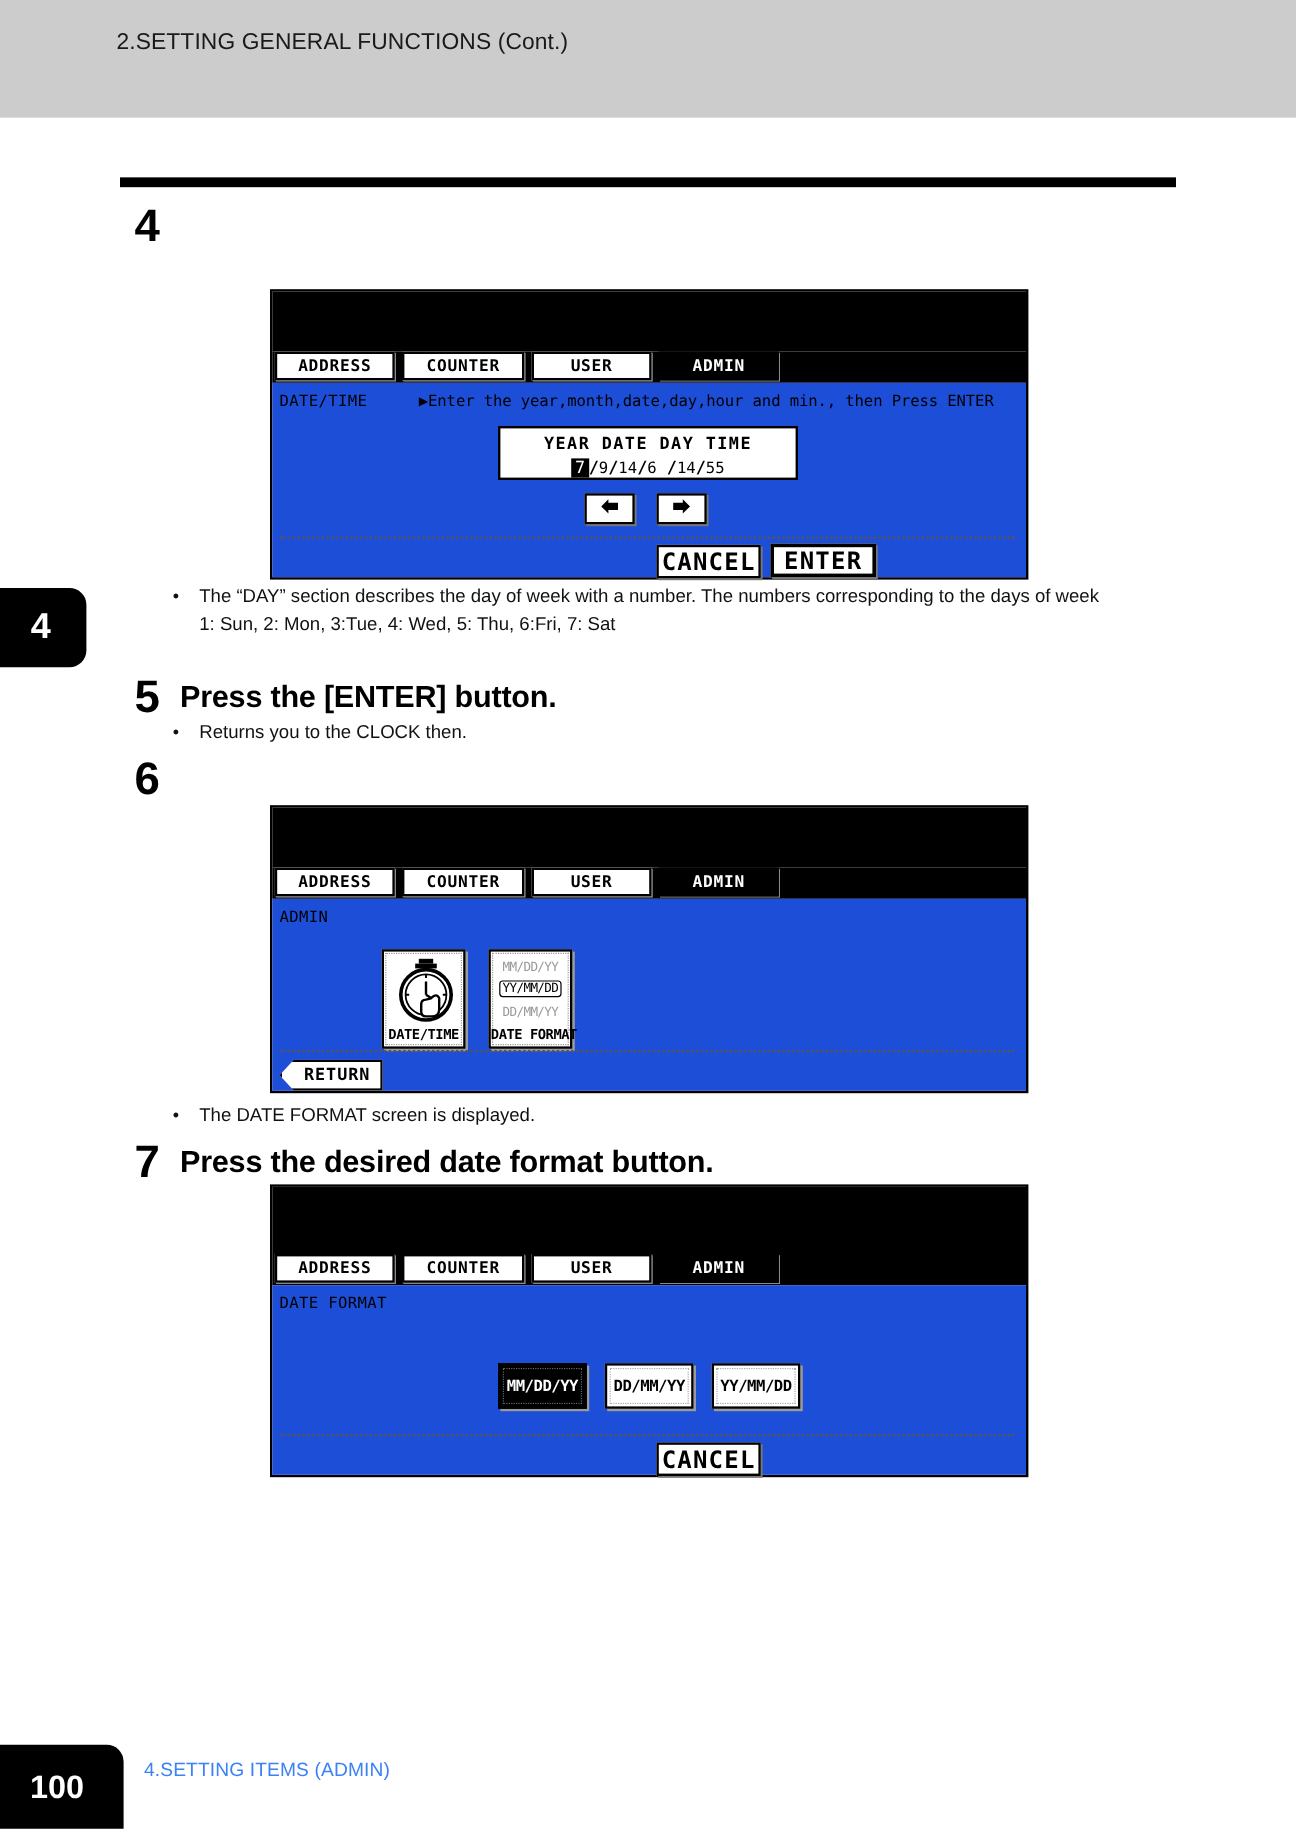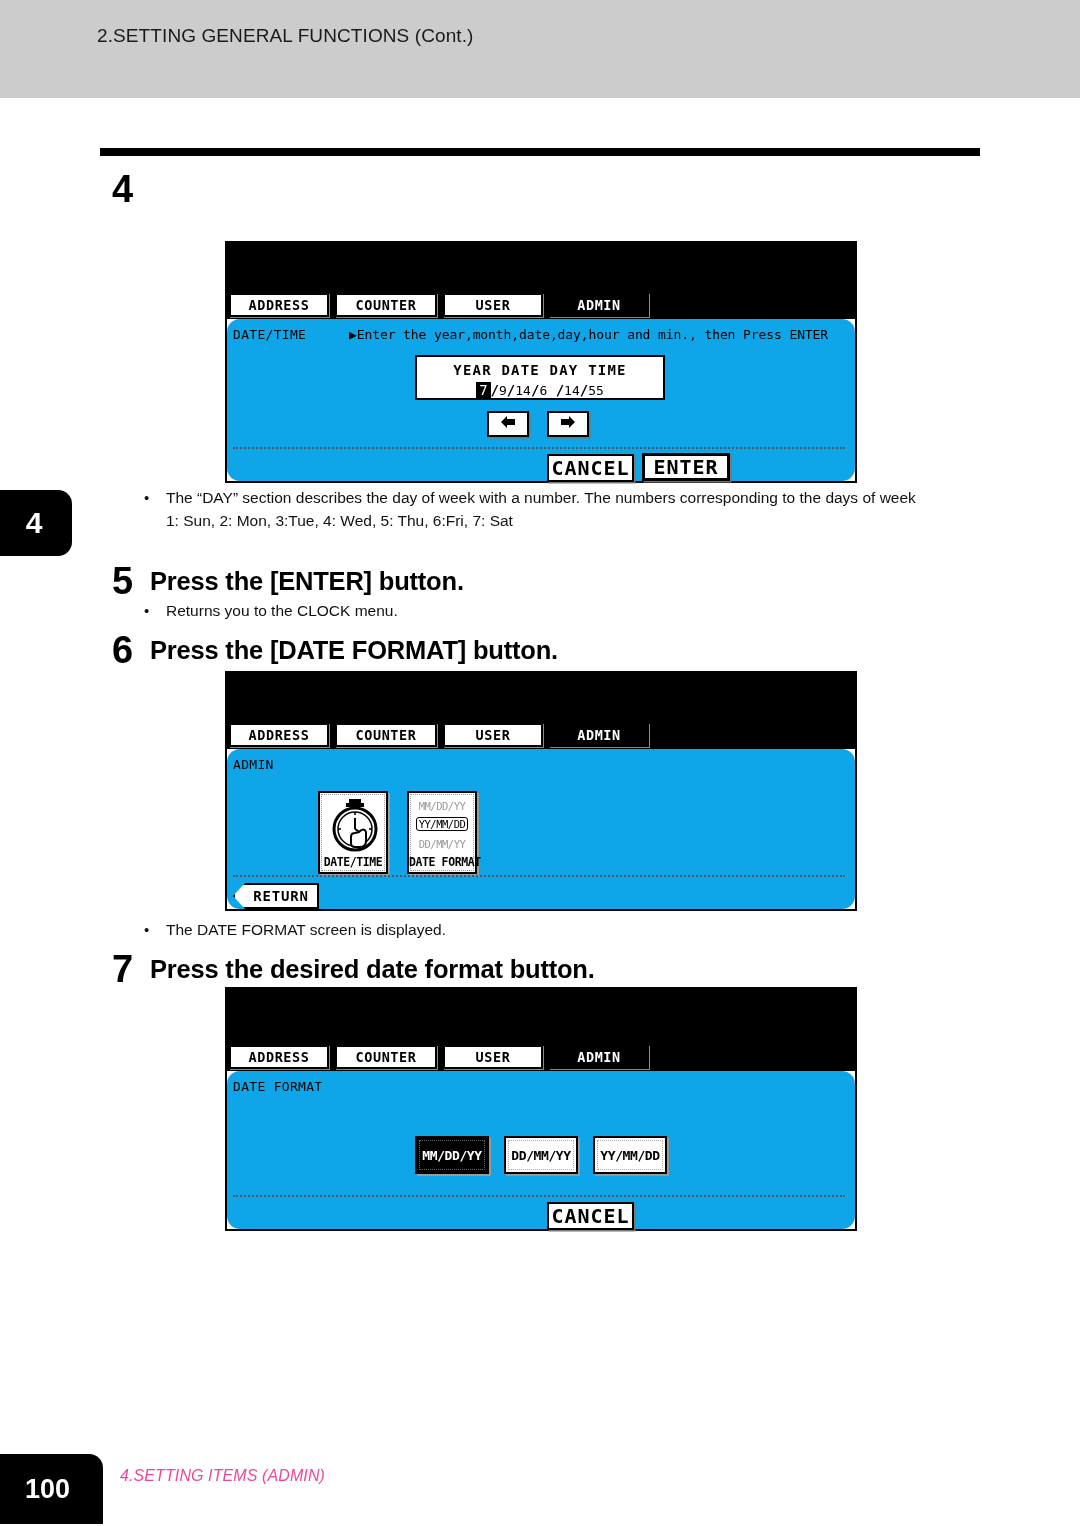--- a/index.html
+++ b/index.html
@@ -106,22 +106,21 @@
     background: #000;
     width: 100%;
   }
   .lcd-tabsrow {
     position: relative;
     height: 26px;
     background: #000;
   }
   .lcd-body {
     position: relative;
-    background: #0ea5e9;
-    border-radius: 13px;
+    background: #1d4ed8;
   }
 
   
   .tabbtn {
     position: absolute;
     top: 0;
     height: 24px;
     box-sizing: border-box;
     border: 2px solid #000;
     background: #fff;
@@ -353,23 +352,22 @@
     align-items: center;
     justify-content: center;
     padding-left: 14px;
     box-sizing: border-box;
   }
   .footer-text {
     position: absolute;
     left: 120px; top: 1467px;
     font-size: 16px;
     letter-spacing: 0.1px;
-    color: #ec4899;
+    color: #3b82f6;
     white-space: nowrap;
-    font-style: italic;
   }
 </style>
 </head>
 <body>
 
 <div class="page-header-band"></div>
 <div class="page-header-title">2.SETTING GENERAL FUNCTIONS (Cont.)</div>
 
 <div class="chapter-tab">4</div>
 
@@ -425,26 +423,25 @@
   <span class="btext">The “DAY” section describes the day of week with a number.  The numbers corresponding to the days of week</span>
   <span class="btext">1: Sun, 2: Mon, 3:Tue, 4: Wed, 5: Thu, 6:Fri, 7: Sat</span>
 </div>
 
 <div class="step" style="left:112px; top:562px; width:880px; height:44px;">
   <div class="step-num">5</div>
   <div class="step-text" style="left:38px; top:2px; width:830px;">Press the [ENTER] button.</div>
 </div>
 <div class="bullet-block" style="left:144px; top:600px; width:700px;">
   <span class="dot">•</span>
-  <span class="btext">Returns you to the CLOCK menu.</span>
+  <span class="btext">Returns you to the CLOCK then.</span>
 </div>
 
 <div class="step" style="left:112px; top:631px; width:880px; height:44px;">
   <div class="step-num">6</div>
-  <div class="step-text" style="left:38px; top:2px; width:830px;">Press the [DATE FORMAT] button.</div>
 </div>
 
 <div class="lcd" style="left:225px; top:671px; width:628px; height:236px;">
   <div class="lcd-top" style="height:50px;"></div>
   <div class="lcd-tabsrow">
     <div class="tabbtn" style="left:2px; width:100px;">ADDRESS</div>
     <div class="tabbtn" style="left:108px; width:102px;">COUNTER</div>
     <div class="tabbtn" style="left:216px; width:100px;">USER</div>
     <div class="tabbtn active" style="left:322px; width:100px;">ADMIN</div>
   </div>

